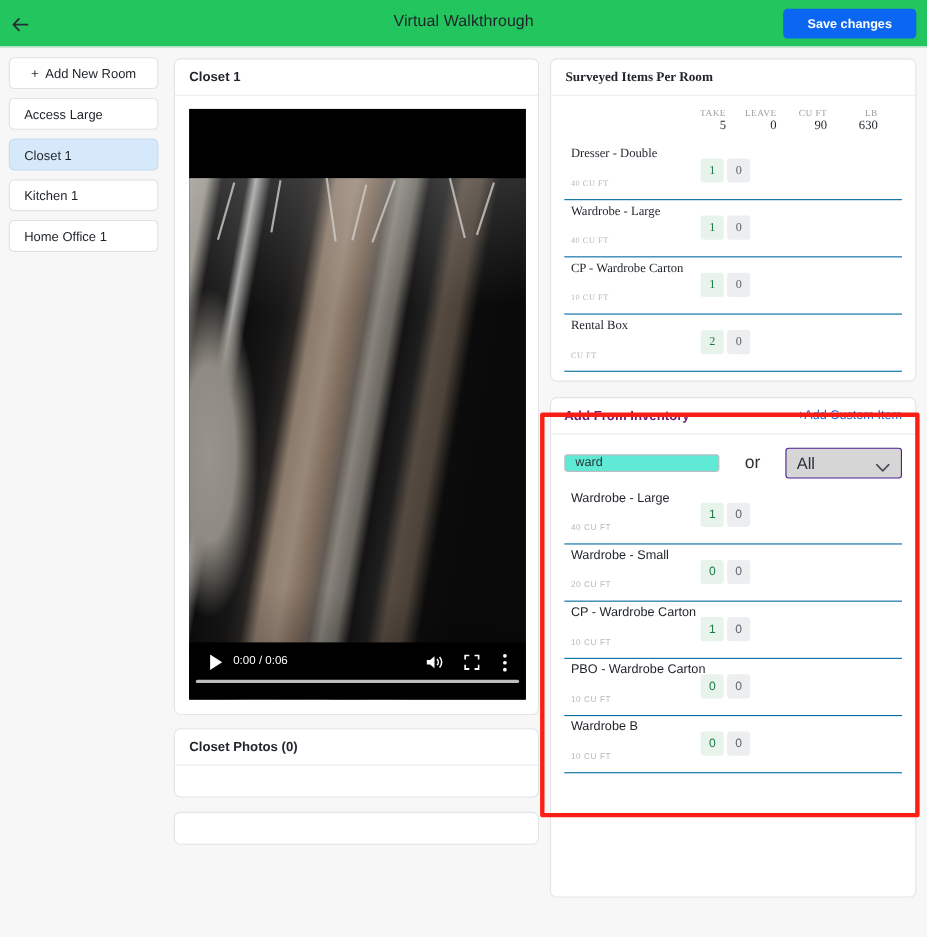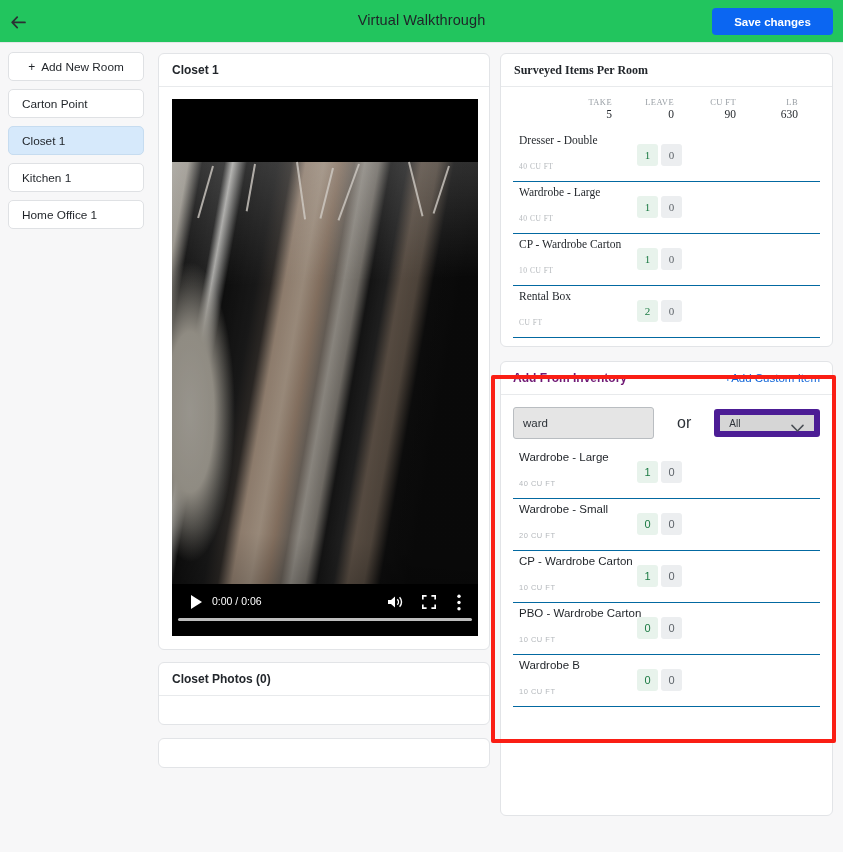--- a/index.html
+++ b/index.html
@@ -109,21 +109,21 @@
   .photos-body { height: 28px; }
   .notes-card { width: 332px; margin-top: 13px; }
   .notes-body { height: 28px; }
 
   
   .right-col { position: absolute; left: 500px; top: 53px; width: 333px; }
   .surveyed-card { width: 333px; font-family: Liberation Serif, serif; }
   .surveyed-body { padding: 10px 12px 8px 12px; }
 
   .stats-row {
-    display: flex; justify-content: flex-end; gap: 16px;
+    display: flex; justify-content: flex-end; gap: 0;
     padding-right: 22px; margin-bottom: 10px;
   }
   .stat { width: 46px; text-align: right; }
   .stat-label { font-size: 8.5px; color: #9aa0a6; letter-spacing: .4px; }
   .stat-value { font-size: 11.5px; color: #1f2328; margin-top: 1px; }
 
   .item-row {
     position: relative; height: 52px; border-bottom: 1px solid #0369a1;
   }
   .item-row:last-child { }
@@ -148,30 +148,30 @@
   .inv-head {
     height: 33px; border-bottom: 1px solid #e8eaec;
     display: flex; align-items: center; justify-content: space-between;
     padding: 0 12px;
   }
   .inv-title { font-size: 12px; font-weight: bold; color: #701a75; }
   .inv-custom { font-size: 11.5px; color: #1065d8; cursor: pointer; }
   .inv-body { padding: 12px 12px 8px 12px; }
   .search-row { display: flex; align-items: center; margin-bottom: 8px; }
   .search-input {
-    width: 141px; height: 32px; border: 1px solid #b9bdc1; border-radius: 3px;
+    width: 141px; height: 16px; border: 1px solid #b9bdc1; border-radius: 3px;
     padding: 0 9px; font-size: 11.5px; color: #2d3238;
-    font-family: "Liberation Sans", sans-serif; background: #e5e5e5;
+    font-family: "Liberation Sans", sans-serif; background: #5eead4;
   }
   .or-lbl { font-size: 16px; color: #2d3238; margin: 0 23px; }
   .cat-select {
     position: relative; width: 141px; height: 28px;
-    background: #d6d6d6; border: 6px solid #4c1d95; border-radius: 3px;
+    background: #d6d6d6; border: 1px solid #4c1d95; border-radius: 3px;
     display: flex; align-items: center; padding-left: 9px;
-    font-size: 10px; color: #2d3238; cursor: pointer;
+    font-size: 15px; color: #2d3238; cursor: pointer;
   }
   .cat-chev { position: absolute; right: 10px; top: 9px; }
 
   
   .highlight {
     position: absolute; left: 491px; top: 375px; width: 345px; height: 368px;
     border: 4px solid #fa1e14; border-radius: 2px; pointer-events: none; z-index: 40;
   }
 </style>
 </head>
@@ -188,21 +188,21 @@
   <div class="page-title">Virtual Walkthrough</div>
   <button class="save-btn">Save changes</button>
 </div>
 
 <div class="sidebar">
   <div class="room-btn add">
     <span class="plus">+</span>
     <span>Add New Room</span>
   </div>
   <div class="room-btn">
-    <span>Carton Point</span>
+    <span>Access Large</span>
   </div>
   <div class="room-btn active">
     <span>Closet 1</span>
   </div>
   <div class="room-btn">
     <span>Kitchen 1</span>
   </div>
   <div class="room-btn">
     <span>Home Office 1</span>
   </div>

